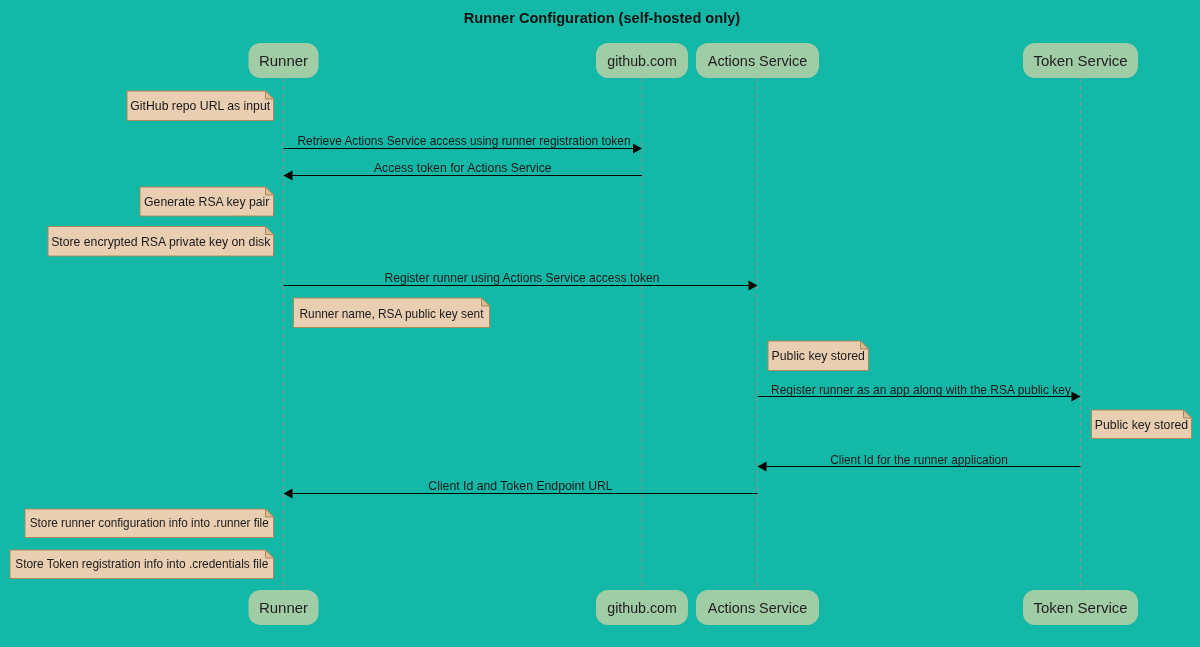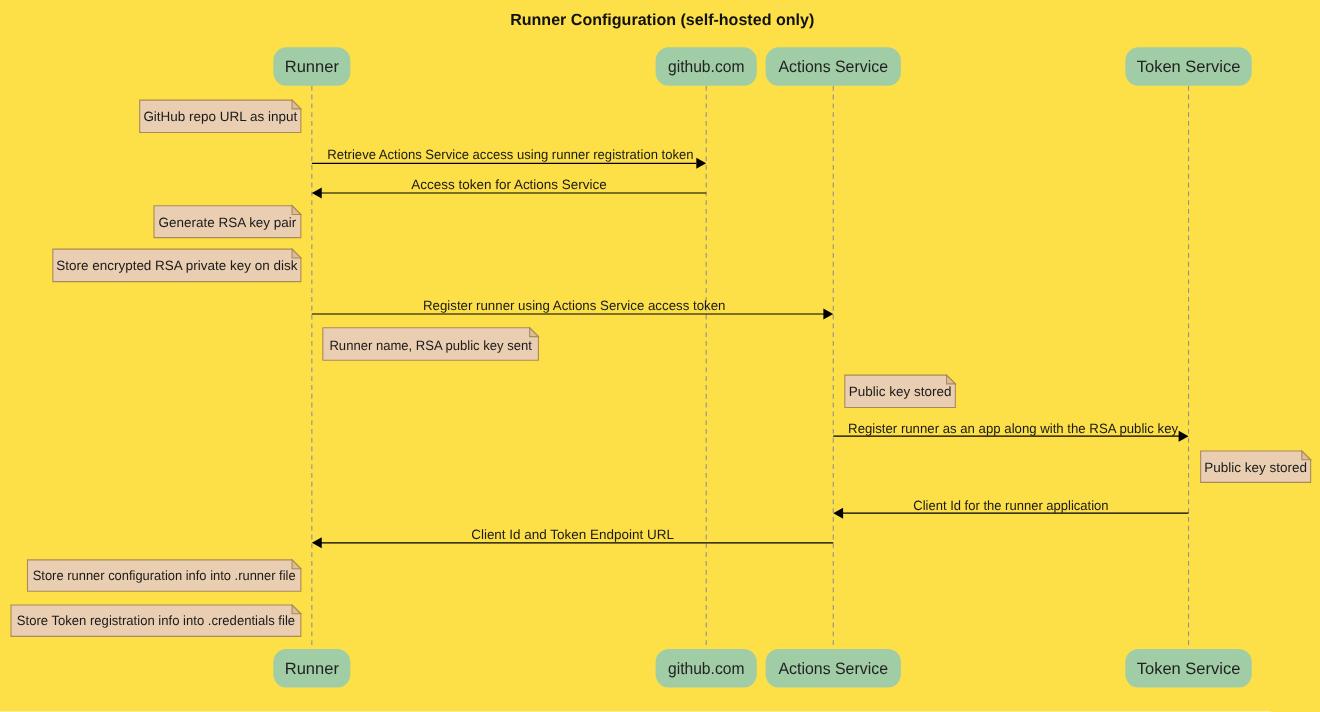--- a/index.html
+++ b/index.html
@@ -1,16 +1,16 @@
 <!DOCTYPE html>
 <html><head>
 <meta charset="utf-8">
 <style>
   html,body{margin:0;padding:0;background:#ffffff;}
-  #canvas{position:relative;width:1200px;height:647px;background:#fde047;overflow:hidden;}
+  #canvas{position:relative;width:1200px;height:647px;background:#14b8a6;overflow:hidden;}
   svg text{font-family:"Liberation Sans", sans-serif;}
 </style>
 </head>
 <body>
 <div id="canvas">
 <svg width="1200" height="647" viewBox="0 0 1200 647">
 
   <text x="602" y="22.5" text-anchor="middle" font-size="14.6" font-weight="bold" fill="#111111">Runner Configuration (self-hosted only)</text>
 
   <line x1="283.5" y1="78" x2="283.5" y2="590" stroke="#919191" stroke-width="1" stroke-dasharray="4.4,3.6"></line>

